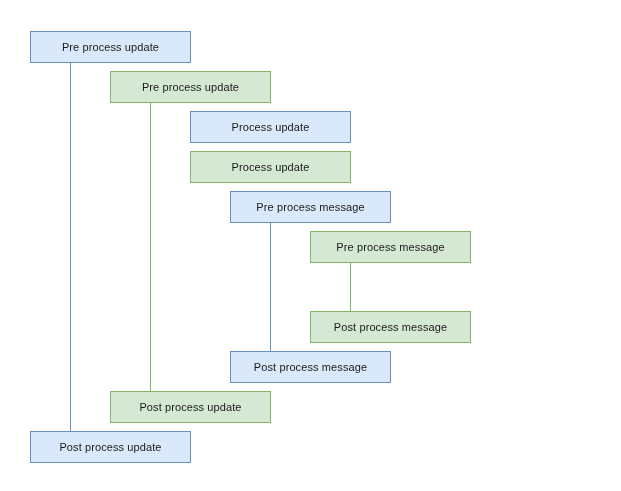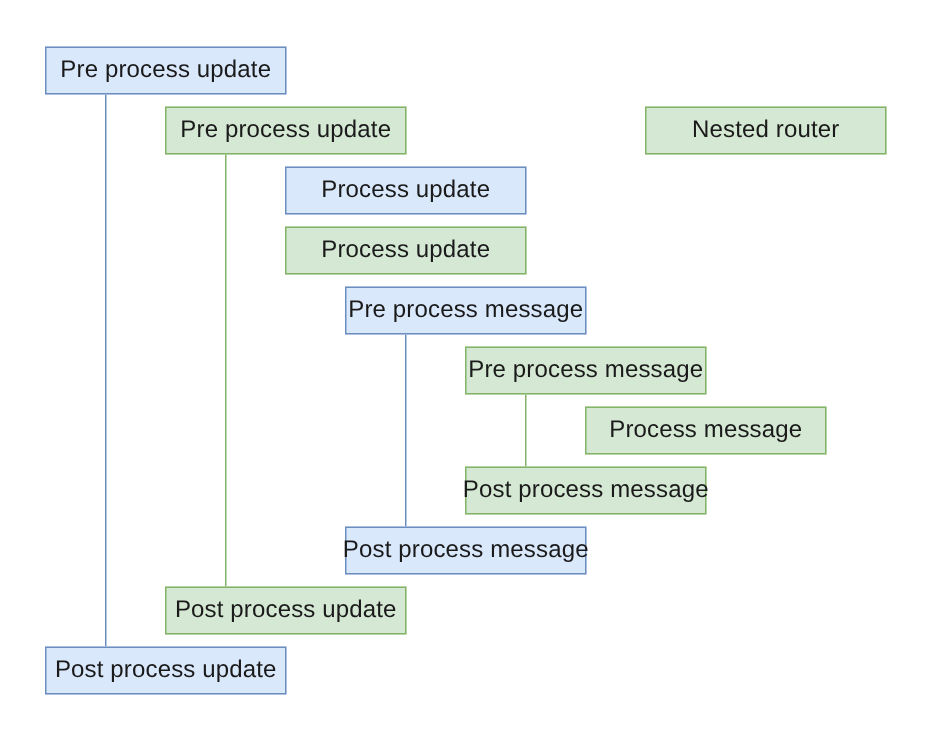--- a/index.html
+++ b/index.html
@@ -18,21 +18,21 @@
     width: 621px;
     height: 491px;
     background: #ffffff;
   }
   .node {
     position: absolute;
     box-sizing: border-box;
     display: flex;
     align-items: center;
     justify-content: center;
-    font-size: 16px;
+    font-size: 11px;
     line-height: 14px;
     color: #1a1a1a;
     border-width: 1px;
     border-style: solid;
     text-align: center;
     white-space: nowrap;
     letter-spacing: 0.1px;
   }
   .node.blue {
     background: #dae8fc;
@@ -73,31 +73,25 @@
     </div>
     <div class="node green" style="left: 190px; top: 151px; width: 161px; height: 32px;">
       <span>Process update</span>
     </div>
     <div class="node blue" style="left: 230px; top: 191px; width: 161px; height: 32px;">
       <span>Pre process message</span>
     </div>
     <div class="node green" style="left: 310px; top: 231px; width: 161px; height: 32px;">
       <span>Pre process message</span>
     </div>
-    <div class="node green" style="left: 390px; top: 271px; width: 161px; height: 32px;">
-      <span>Process message</span>
-    </div>
     <div class="node green" style="left: 310px; top: 311px; width: 161px; height: 32px;">
       <span>Post process message</span>
     </div>
     <div class="node blue" style="left: 230px; top: 351px; width: 161px; height: 32px;">
       <span>Post process message</span>
     </div>
     <div class="node green" style="left: 110px; top: 391px; width: 161px; height: 32px;">
       <span>Post process update</span>
     </div>
     <div class="node blue" style="left: 30px; top: 431px; width: 161px; height: 32px;">
       <span>Post process update</span>
     </div>
-    <div class="node green" style="left: 430px; top: 71px; width: 161px; height: 32px;">
-      <span>Nested router</span>
-    </div>
   </div>
 
 </body></html>

